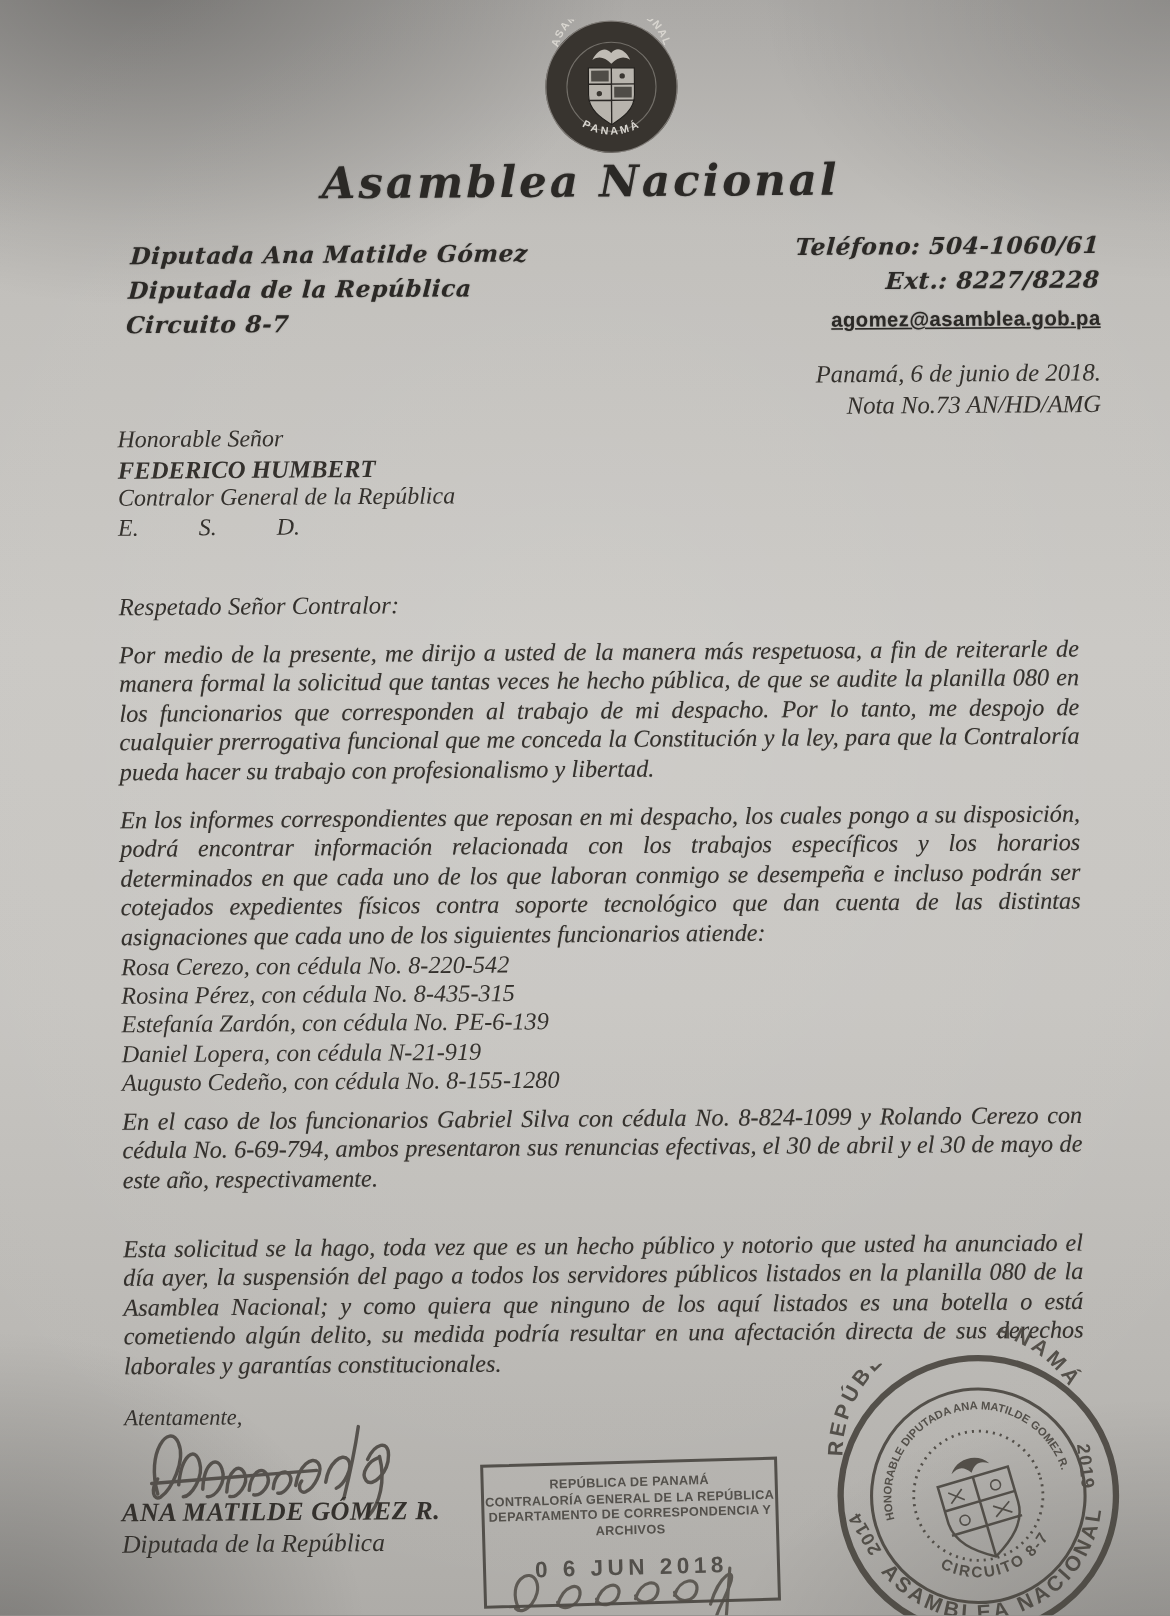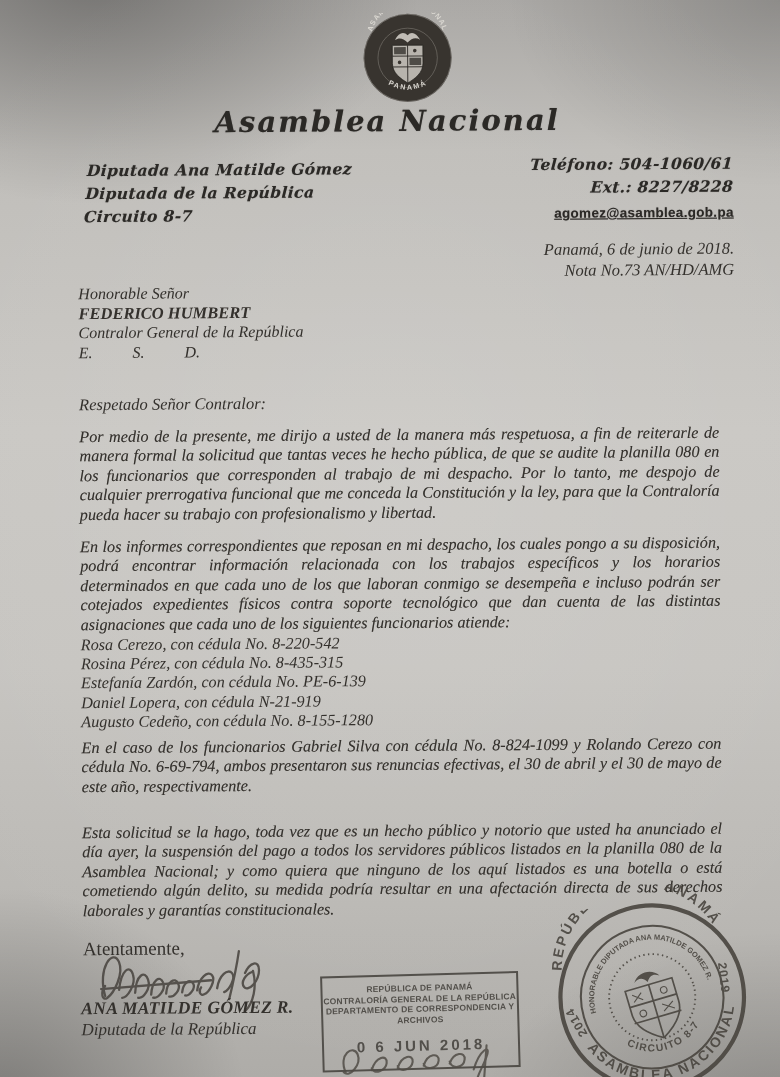--- a/index.html
+++ b/index.html
@@ -55,21 +55,21 @@
   .para{
     left:80px;width:640px;font-size:16.2px;line-height:19.4px;
     font-style:italic;text-align:justify;
     text-shadow:0 0 .5px rgba(45,42,38,.35);
   }
   .p1{top:426px;} .p2{top:536px;}
   .employee-list{left:80px;top:634px;font-size:16.2px;line-height:19.2px;font-style:italic;}
   .p3{top:737px;} .p4{top:822px;}
 
   
-  .closing-word{left:80px;top:936px;font-size:19px;}
+  .closing-word{left:80px;top:936px;font-size:15px;font-style:italic;}
   .signature{left:90px;top:940px;width:195px;height:72px;}
   .closing-name{left:78px;top:996px;font-size:17.5px;font-weight:bold;font-style:italic;letter-spacing:.3px;}
   .closing-title{left:78px;top:1018px;font-size:17px;font-style:italic;}
 
   
   .registry-stamp{
     left:318px;top:974px;width:198px;height:96px;box-sizing:border-box;
     border:2px solid var(--stamp);transform:rotate(-1.2deg);
     text-align:center;color:var(--stamp);opacity:.88;
     font-family:"Liberation Sans",sans-serif;font-weight:bold;

